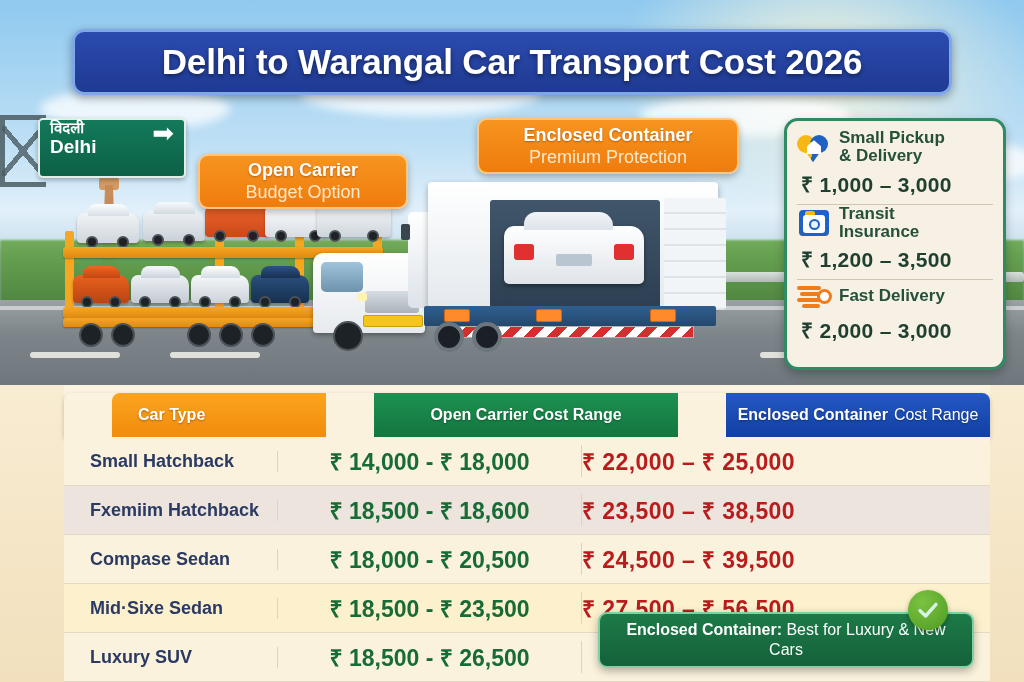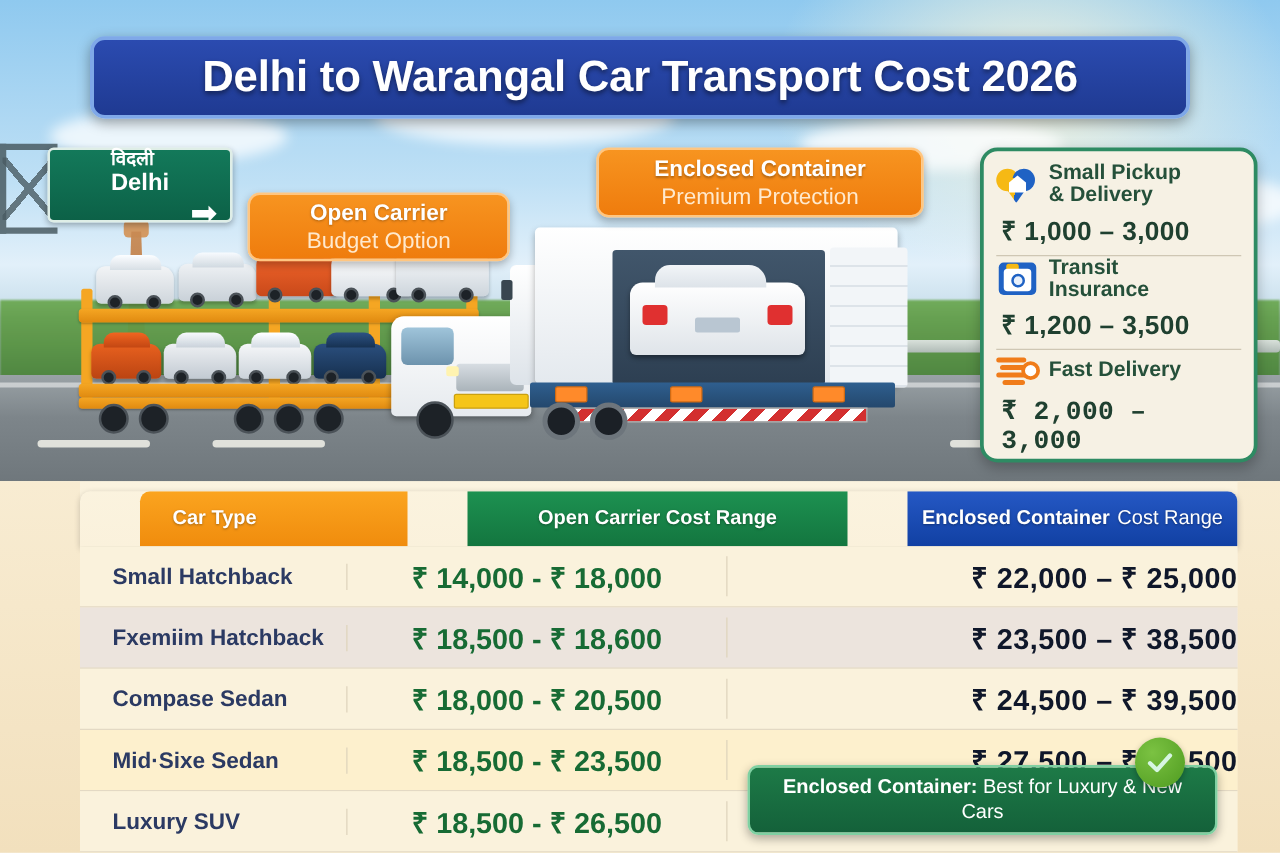--- a/index.html
+++ b/index.html
@@ -179,23 +179,22 @@
   .title-text {
     color: #ffffff; font-size: 35px; font-weight: bold; letter-spacing: -.2px;
     text-shadow: 0 2px 4px rgba(0,0,0,.45); white-space: nowrap;
   }
 
   
   .road-sign {
     position: absolute; left: 38px; top: 118px; width: 148px; height: 60px;
     background: linear-gradient(#13795a, #0c6147);
     border: 2px solid #dfeee7; border-radius: 5px;
-    display: flex; align-items: center; padding: 0 10px;
+    display: flex; padding: 0 10px;
     box-shadow: 0 2px 5px rgba(0,0,0,.3);
-    flex-direction: column;
   }
   .sign-texts { display: flex; flex-direction: column; line-height: 1.1; }
   .sign-hi { color: #ffffff; font-size: 15px; font-weight: bold; }
   .sign-en { color: #ffffff; font-size: 19px; font-weight: bold; }
   .sign-arrow { margin-left: auto; color: #ffffff; font-size: 26px; line-height: 1; }
 
   .badge {
     position: absolute; border-radius: 10px; text-align: center;
     background: linear-gradient(#f79420, #ef7c0d);
     border: 2px solid #ffc681; box-shadow: 0 3px 7px rgba(0,0,0,.28);
@@ -212,21 +211,21 @@
     background: #f6f1e4; border: 3px solid #2e8b63; border-radius: 14px;
     box-shadow: 0 4px 10px rgba(0,0,0,.25);
     padding: 8px 10px; overflow: hidden;
   }
   .svc-row { display: flex; align-items: center; gap: 8px; }
   .svc-label { color: #25503a; font-size: 17px; font-weight: bold; line-height: 1.08; }
   .svc-price {
     color: #1f4030; font-size: 21px; font-weight: bold; padding: 4px 2px 6px 4px;
     border-bottom: 1px solid #cfc7b4; letter-spacing: .3px;
   }
-  .svc-price.last { border-bottom: none; font-family: Liberation Mono, monospace; }
+  .svc-price.last { border-bottom: none; }
   .icon-box { width: 34px; height: 32px; flex: 0 0 34px; position: relative; }
 
   
   .ic-heart { position: absolute; inset: 0; }
   .ic-heart .lobe { position: absolute; width: 18px; height: 18px; border-radius: 50%; top: 4px; }
   .ic-heart .lobe.l { left: 0px;  background: #f6b914; }
   .ic-heart .lobe.r { left: 13px; background: #1f62c4; }
   .ic-heart .tip {
     position: absolute; left: 2px; top: 11px; width: 28px; height: 20px;
     background: linear-gradient(100deg, #f6b914 48%, #1f62c4 48%);
@@ -274,21 +273,21 @@
   .trow.even { background: #ece4dd; }
   .trow.shade { background: #fdf0cd; }
   .cell-type {
     width: 214px; padding-left: 26px; color: #2b3a63; font-size: 18px; font-weight: bold;
     border-right: 1px solid #ded3bc;
   }
   .cell-open {
     width: 304px; text-align: center; color: #176b34; font-size: 23px; font-weight: bold;
     border-right: 1px solid #ded3bc;
   }
-  .cell-enc { flex: 1; text-align: right; color: #0f172a; font-size: 23px; font-weight: bold; letter-spacing: .4px; }
+  .cell-enc { flex: 1; text-align: left; color: #b91c1c; font-size: 23px; font-weight: bold; letter-spacing: .4px; }
 
   
   .callout {
     position: absolute; left: 598px; top: 227px; width: 376px; height: 56px;
     background: linear-gradient(#1d7a47, #14613a);
     border: 2px solid #7fd0a2; border-radius: 9px;
     display: flex; align-items: center; justify-content: center; text-align: center;
     box-shadow: 0 3px 8px rgba(0,0,0,.3); padding: 0 16px;
   }
   .callout-text { color: #ffffff; font-size: 16px; line-height: 1.25; }

